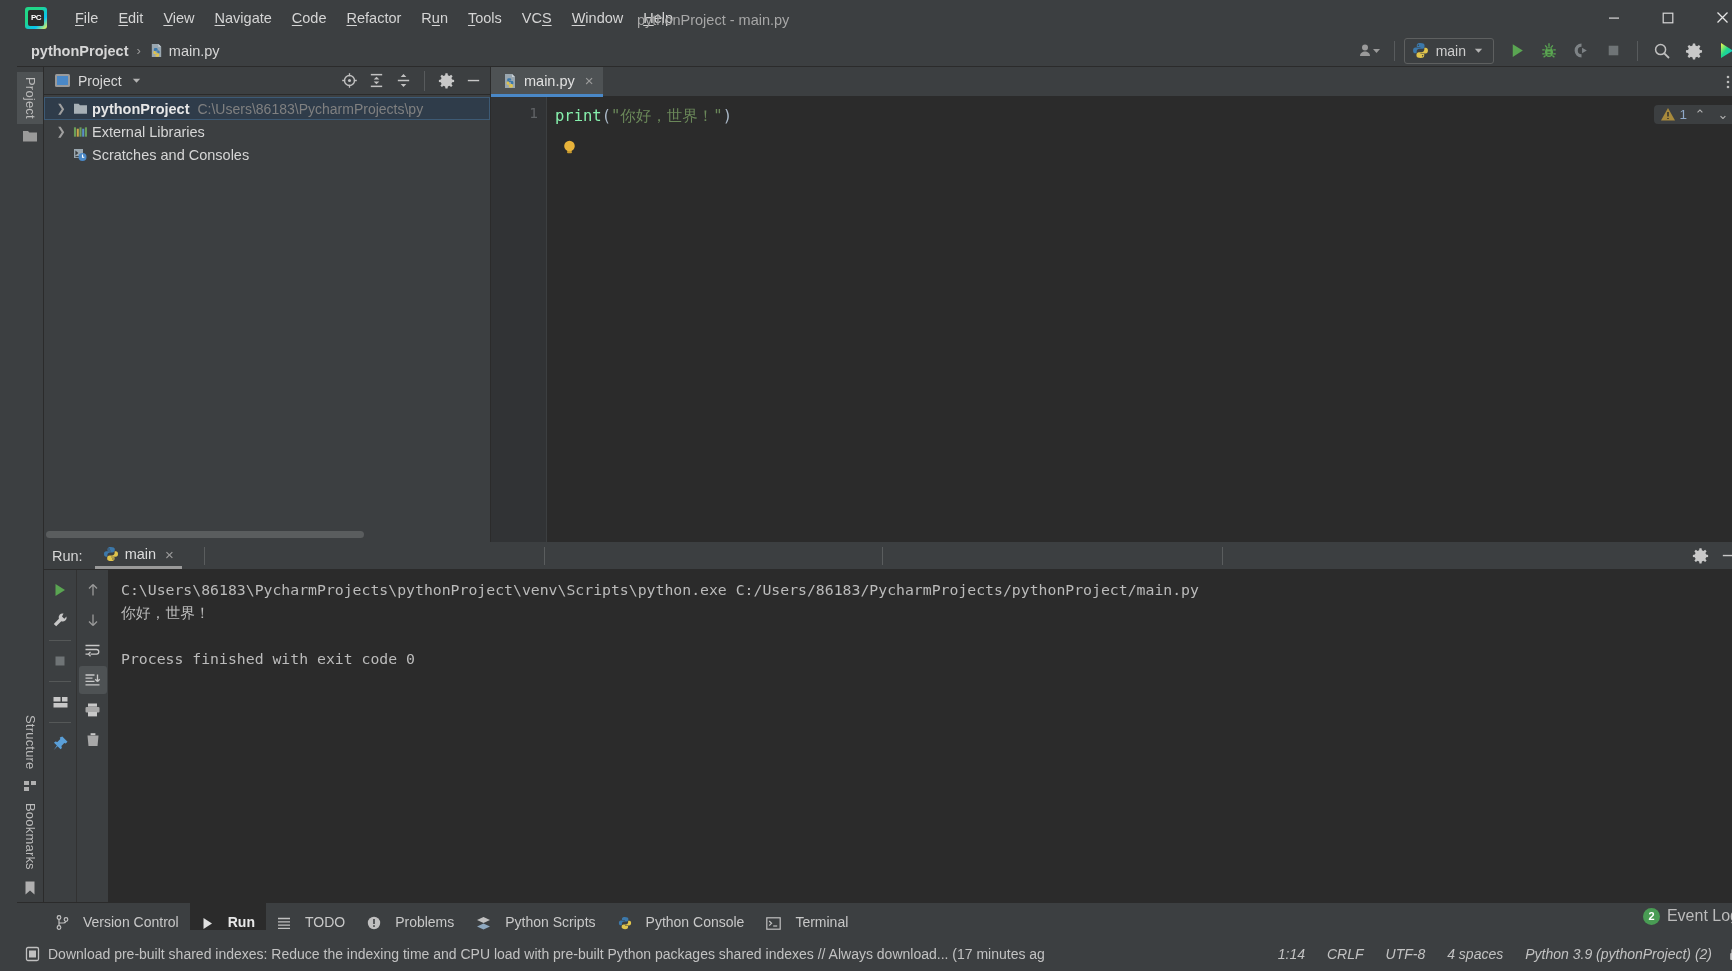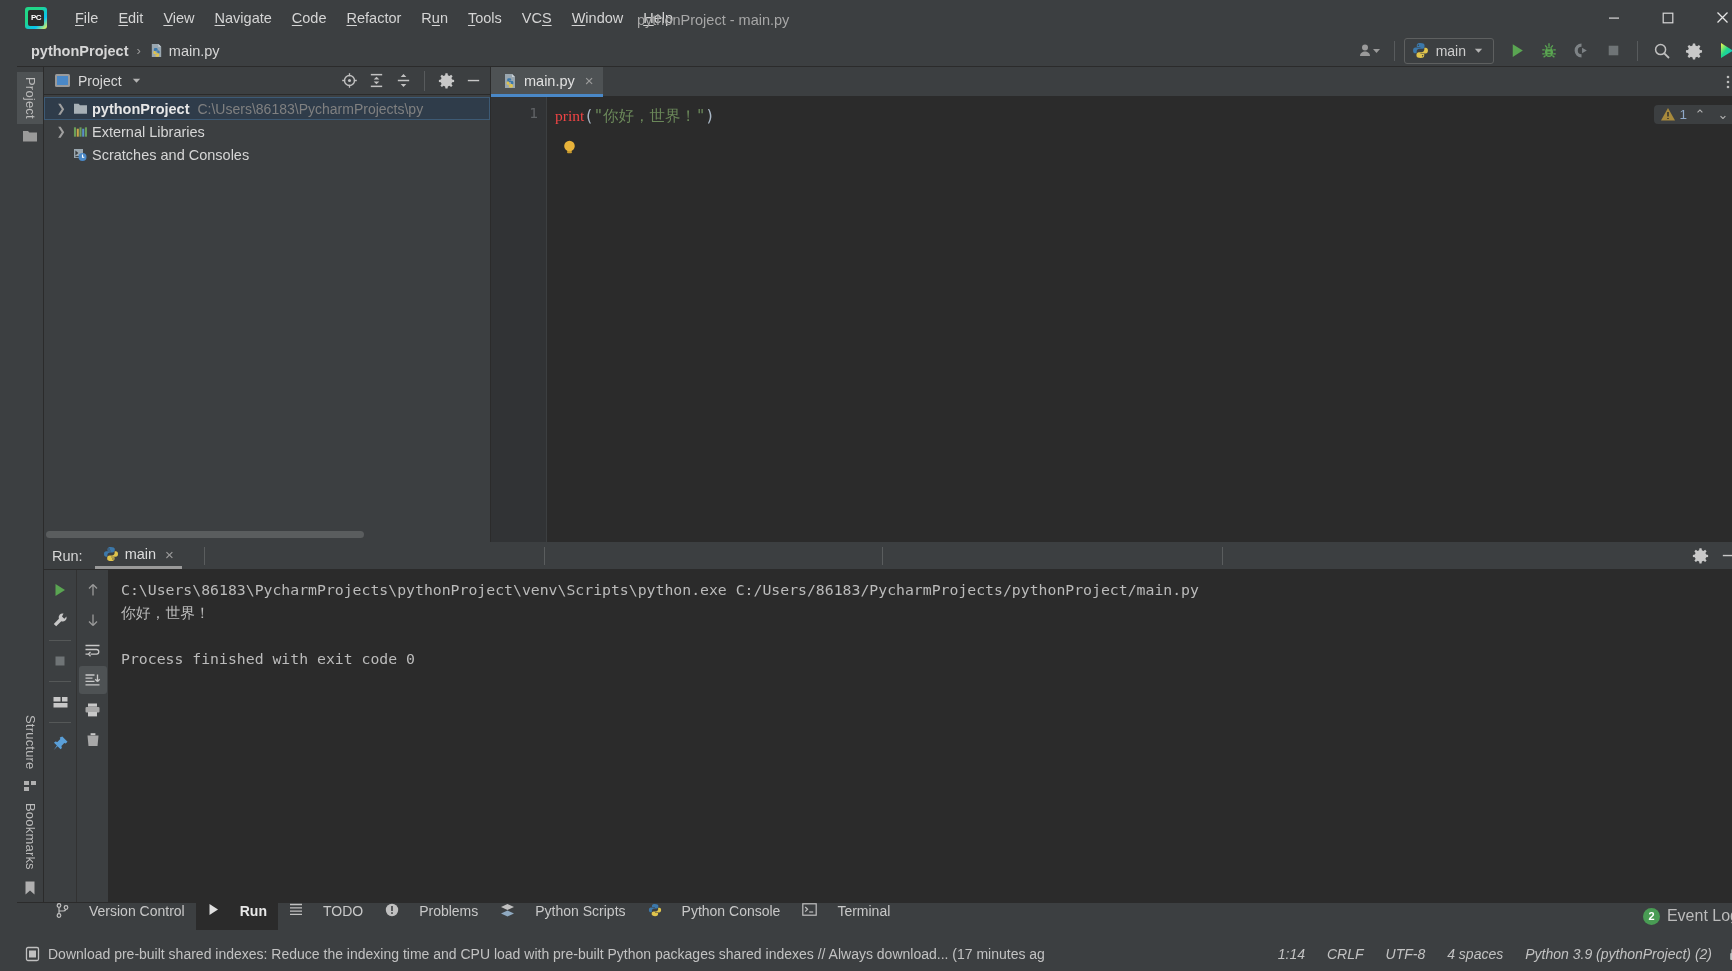--- a/index.html
+++ b/index.html
@@ -138,21 +138,21 @@
   .gutter {
     width: 56px; background: #313335; color: #606366; font-family: "DejaVu Sans Mono", monospace;
     font-size: 14.5px; padding-top: 8px; text-align: right; padding-right: 8px;
     border-right: 1px solid #3c3f41;
   }
   .codecol { position: relative; flex: 1; padding-top: 8px; }
   .codeline {
     font-family: "DejaVu Sans Mono", monospace; font-size: 15.5px; line-height: 22px;
     padding-left: 8px; white-space: pre;
   }
-  .tok-fn { color: #ef4444; font-family: Liberation Serif, serif; }
+  .tok-fn { color: #86efac; }
   .tok-paren { color: #a9b7c6; }
   .tok-str { color: #6a8759; }
   .bulb {
     position: absolute; left: 14px; top: 42px; width: 17px; height: 17px;
   }
   .inspect-widget {
     position: absolute; right: 10px; top: 8px; display: flex; align-items: center;
     gap: 3px; background: #3c3f41; border-radius: 4px; padding: 2px 6px;
   }
   .inspect-widget .cnt { font-size: 13.5px; color: #8fa9c9; }
@@ -196,21 +196,21 @@
     font-family: "DejaVu Sans Mono", monospace; font-size: 14.8px; line-height: 23px;
     color: #bbbbbb; white-space: pre;
   }
 
   
   .bottombar {
     position: absolute; left: 0; bottom: 42px; width: 1732px; height: 27px;
     background: #3c3f41; border-top: 1px solid #2b2b2b; display: flex; align-items: center;
   }
   .bt {
-    display: flex; align-items: flex-start; gap: 20px; height: 27px; padding: 0 11px;
+    display: flex; align-items: flex-end; gap: 14px; height: 27px; padding: 0 11px;
     font-size: 14px; color: #c8c8c8; white-space: nowrap;
   }
   .bt.active { background: #2b2b2b; color: #e8e8e8; font-weight: bold; }
   .bt-right { margin-left: auto; display: flex; align-items: center; padding-right: 10px; }
   .badge {
     width: 17px; height: 17px; border-radius: 50%; background: #499c54; color: #fff;
     font-size: 11px; display: flex; align-items: center; justify-content: center;
     font-weight: bold; margin-right: 7px;
   }
 

